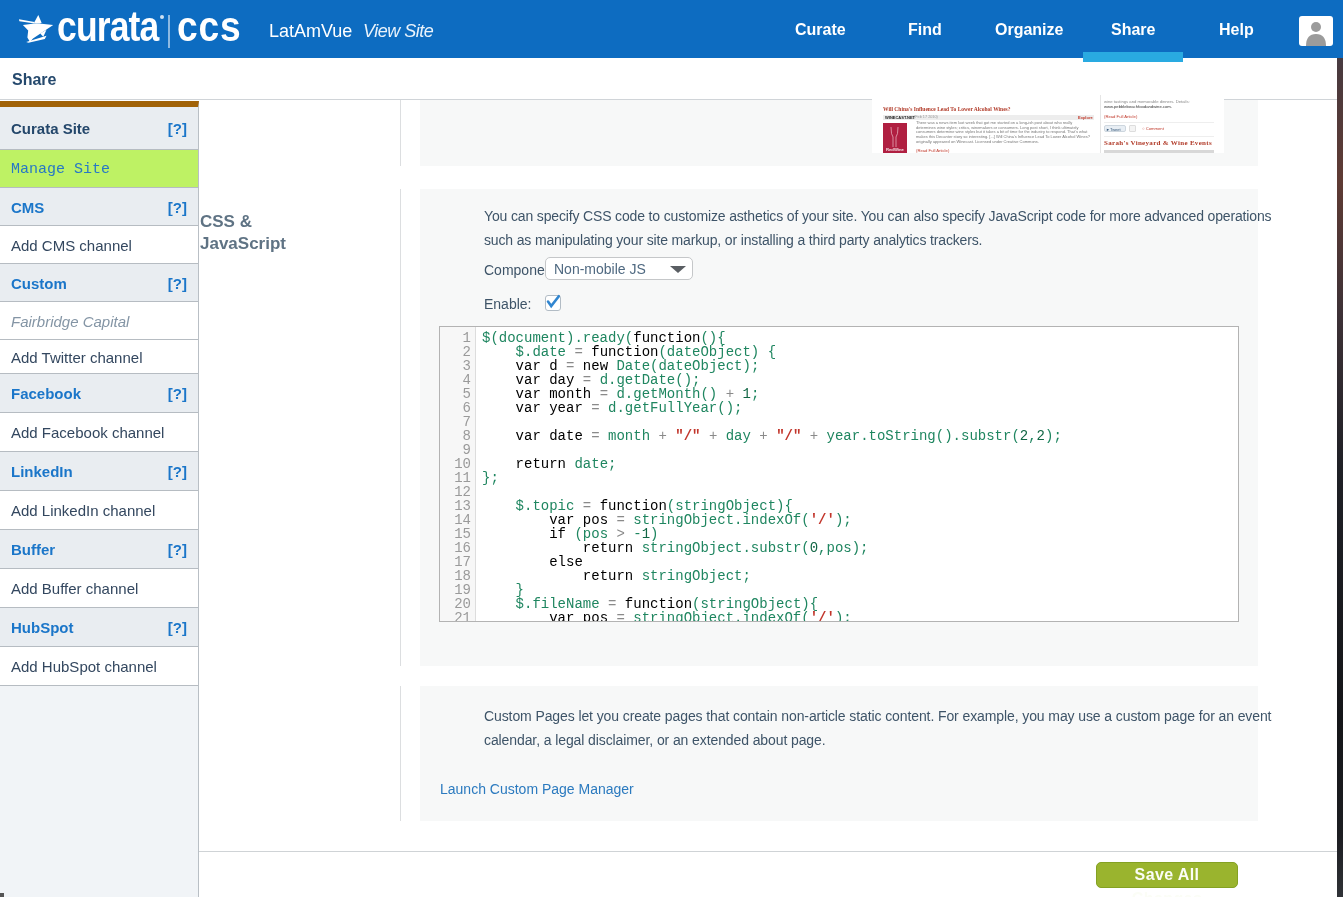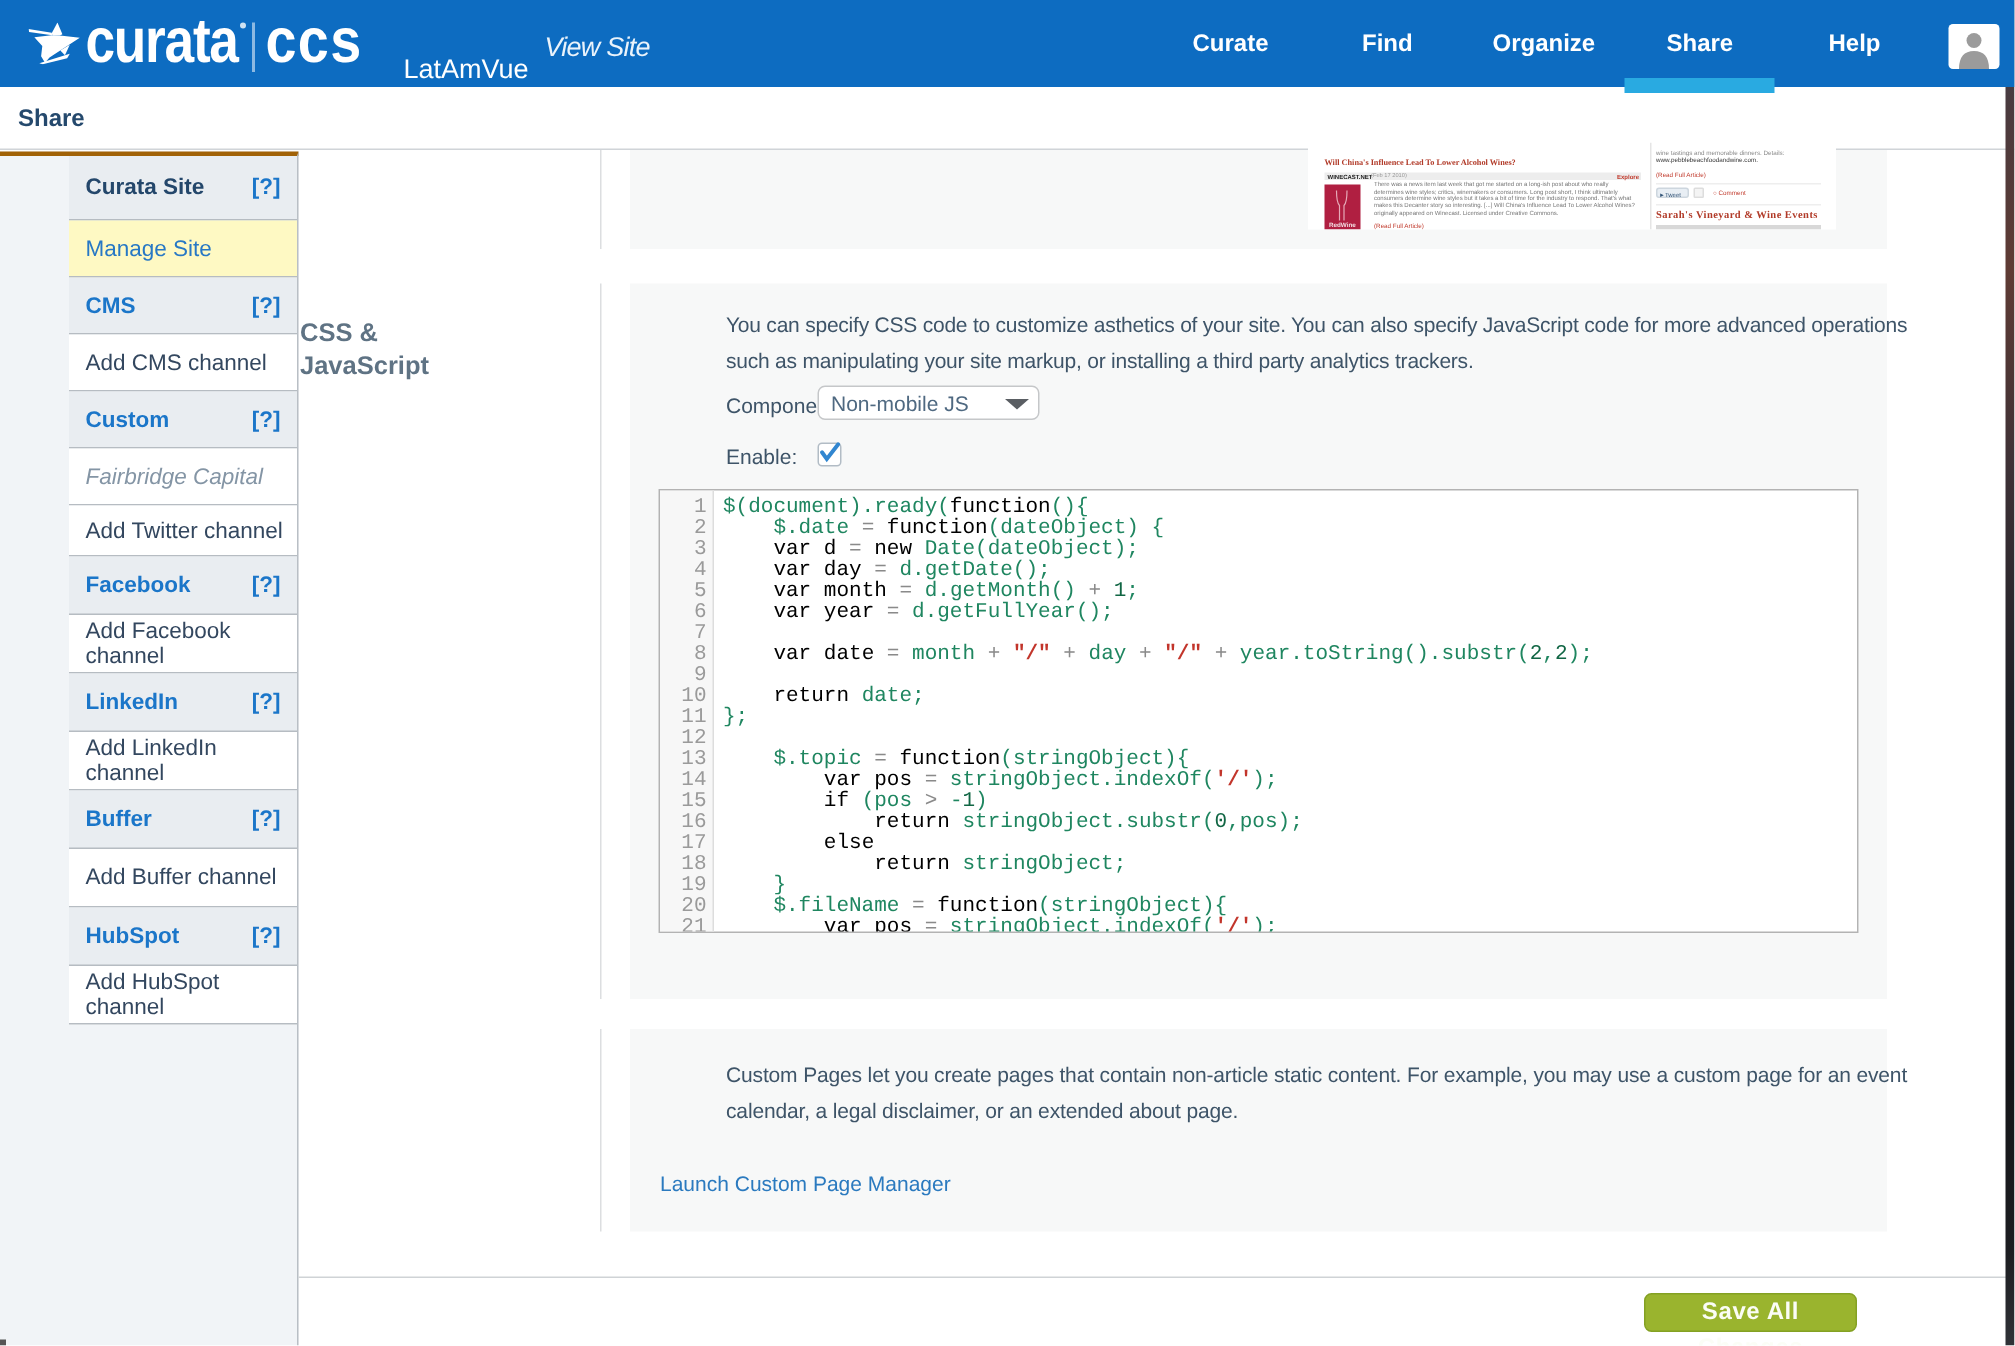--- a/index.html
+++ b/index.html
@@ -8,43 +8,43 @@
 #page { position:relative; width:1343px; height:897px; overflow:hidden; }
 .abs { position:absolute; }
 
 
 #hdr { position:absolute; left:0; top:0; width:1343px; height:58px; background:#0d6cc1; z-index:2; }
 #logo-curata { position:absolute; left:57px; top:6px; font-size:42px; line-height:42px; font-weight:bold;
   color:#fff; letter-spacing:-1px; transform:scaleX(0.845); transform-origin:left top; }
 #logo-reg { position:absolute; left:160px; top:15px; width:4px; height:4px; border-radius:50%; background:#cfe2f2; }
 #logo-div { position:absolute; left:168px; top:15px; width:2px; height:33px; background:#8cb9e2; }
 #logo-ccs { position:absolute; left:177px; top:6px; font-size:42px; line-height:42px; font-weight:bold; color:#fff; letter-spacing:1px; transform:scaleX(0.885); transform-origin:left top; }
-#site-name { position:absolute; left:269px; top:21px; font-size:18px; color:#fff;margin-top:15px; }
+#site-name { position:absolute; left:269px; top:21px; font-size:18px; color:#fff; }
 #view-site { position:absolute; left:363px; top:21px; font-size:18px; letter-spacing:-0.5px; font-style:italic; color:#eaf3fb; }
 .nav { position:absolute; top:21px; font-size:16px; font-weight:bold; color:#fff; }
 #tab-underline { position:absolute; left:1083px; top:52px; width:100px; height:10px; background:#29aae1; z-index:3; }
 #avatar { position:absolute; left:1299px; top:16px; width:34px; height:30px; background:#fff; border-radius:3px; }
 
 
 #subhdr { position:absolute; left:0; top:58px; width:1343px; height:42px; background:#fff;
   border-bottom:1px solid #d0d4d8; }
 #subhdr span { position:absolute; left:12px; top:13px; font-size:16px; font-weight:bold; color:#25496d; }
 
 
 #sidebar { position:absolute; left:0; top:101px; width:199px; height:796px;
-  background:#f1f4f7; border-right:1px solid #b9bfc5; border-top:3px solid #a16207;padding-left:46px; }
+  background:#f1f4f7; border-right:1px solid #b9bfc5; border-top:6px solid #a16207; }
 .srow { position:relative; width:100%; border-bottom:1px solid #b6bcc2; font-size:15px; }
 .srow .t { position:absolute; left:11px; top:50%; transform:translateY(-50%); }
 .srow .q { position:absolute; right:11px; top:50%; transform:translateY(-50%);
   font-weight:bold; color:#1b76c9; }
 .shead { background:#e9edf1; }
 .shead .t { font-weight:bold; color:#1b76c9; }
 .shead.first .t { color:#24476b; }
 .sitem { background:#fff; color:#33475f; }
-.sel { background:#fef9c3; }
+.sel { background:#bef264;font-family:Liberation Mono, monospace; }
 .sel .t { color:#2778c5; }
 .ital .t { font-style:italic; color:#8495a5; }
 
 
 .vrule { position:absolute; left:400px; width:1px; background:#dcdee0; }
 .panel { position:absolute; left:420px; width:838px; background:#f7f8f8; }
 .plabel { position:absolute; left:200px; width:178px; 
   font-size:17px; font-weight:bold; color:#5f7384; line-height:22px; }
 .ptext { font-size:14px; color:#3e5468;margin-left:44px; }
 

